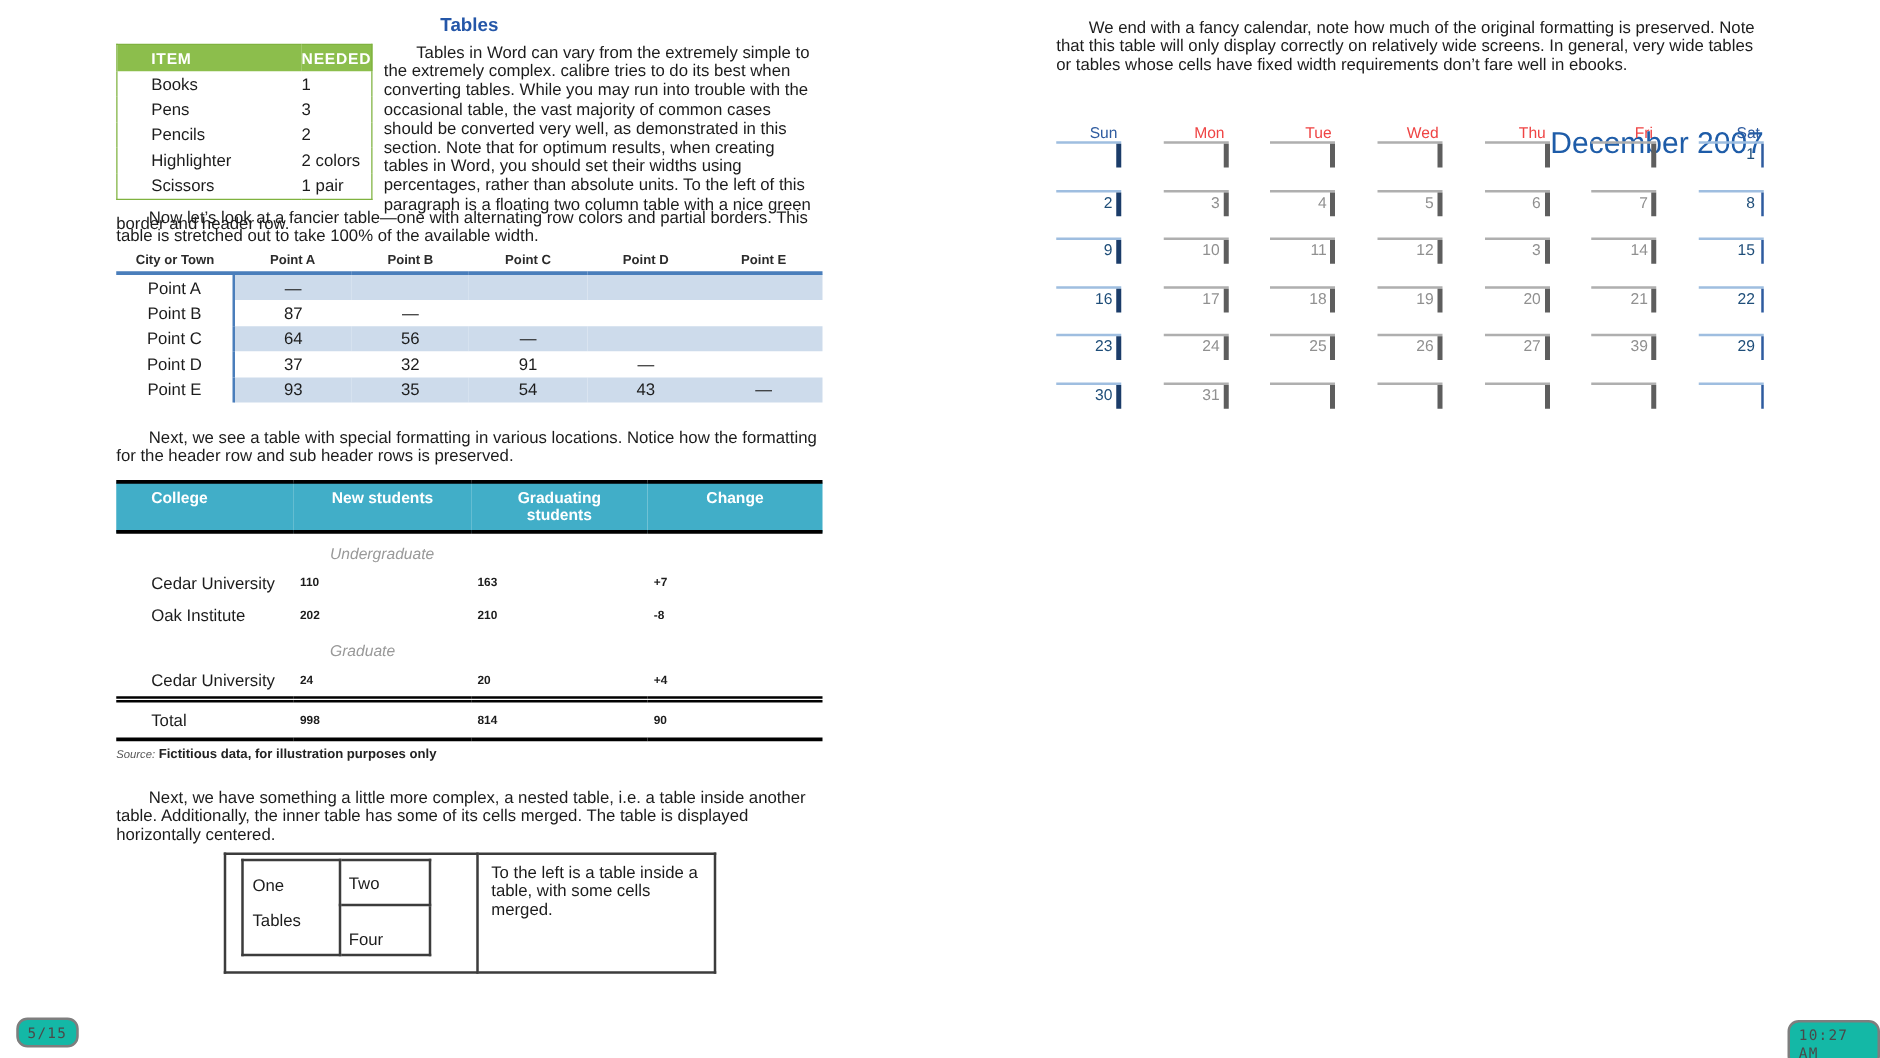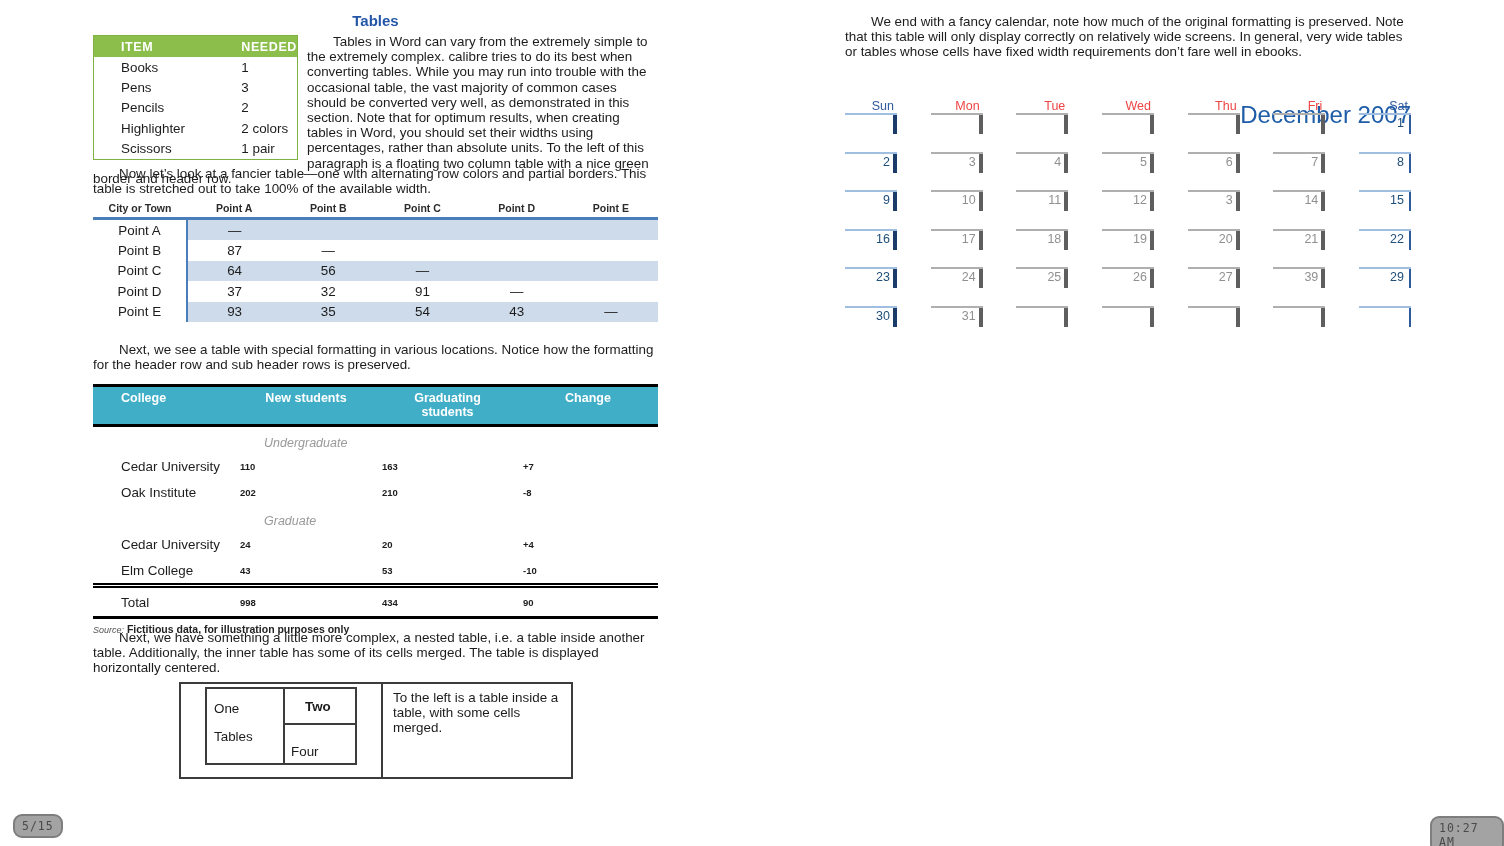--- a/index.html
+++ b/index.html
@@ -48,47 +48,47 @@
   #source-line{margin-top:4px;font-size:10.5px;}
   #source-line .src-label{font-style:italic;font-size:9px;color:#555;}
   #source-line .src-text{font-weight:bold;color:#222;}
   #para4{top:618px;left:0;width:565px;}
   
   #nested-wrap{top:670px;left:86px;width:394px;height:97px;}
   #outer-table{width:394px;height:97px;border-collapse:collapse;border:2px solid #3c3c3c;}
   #outer-table td{border:2px solid #3c3c3c;vertical-align:top;padding:0;}
   #outer-table td.outer-left{width:200px;}
   #outer-table td.outer-right{font-size:13.4px;line-height:15.2px;padding:6px 12px 0 10px;}
-  #inner-table{border-collapse:collapse;border:2px solid #3c3c3c;margin:3px 0 0 24px;width:152px;}
+  #inner-table{border-collapse:collapse;border:2px solid #3c3c3c;margin:3px 0 0 12px;width:152px;}
   #inner-table td{border:2px solid #3c3c3c;padding:0;font-size:13.4px;}
   #inner-table td.merged{width:76px;vertical-align:top;}
   #inner-table td.merged .w1{margin:12px 0 0 7px;}
   #inner-table td.merged .w2{margin:13px 0 0 7px;}
-  #inner-table td.two{height:34px;vertical-align:middle;padding-left:20px;font-weight:bold;}
+  #inner-table td.two{height:34px;vertical-align:middle;padding-left:6px;}
   #inner-table td.four{height:34px;vertical-align:bottom;padding:0 0 4px 6px;}
   
   #right-page{left:845px;top:14px;width:566px;height:820px;}
   #cal-intro{top:0;left:0;width:560px;}
   #cal-title{top:47px;left:0;width:566px;text-align:right;font-size:24px;color:#1E5CA8;margin-top:40px;}
   #calendar{top:83px;left:0;width:566px;display:grid;
     grid-template-columns:repeat(7,52px);justify-content:space-between;
     grid-template-rows:16px repeat(6,38.6px);}
   .dayhdr{font-size:12.5px;text-align:right;padding-right:3px;align-self:end;line-height:14px;}
   .dh-we{color:#2E5B9F;} .dh-wd{color:#ef4444;}
   .cal-cell{position:relative;height:22px;border-top:2px solid #AFAFAF;}
   .cal-cell .num{display:block;text-align:right;padding:1px 7px 0 0;font-size:12.5px;color:#909090;}
   .cal-cell .stub{position:absolute;top:0;right:0;width:4px;height:19px;background:#5E5E5E;}
   .cal-cell.c-sun{border-top-color:#9FBEE0;} .cal-cell.c-sun .num{color:#1F4E79;}
   .cal-cell.c-sun .stub{background:#1B3C69;}
   .cal-cell.c-sat{border-top-color:#9FBEE0;} .cal-cell.c-sat .num{color:#1F4E79;}
   .cal-cell.c-sat .stub{background:#2E5B9F;width:2px;}
   
   .chrome-pill{position:absolute;border:2px solid #7e7e7e;border-radius:9px;
     font-family:"DejaVu Sans Mono","Liberation Mono",monospace;font-size:11.5px;color:#4a4a4a;
-    padding:3px 7px 3px 7px;background:#a3a3a3;letter-spacing:1px;}
+    padding:3px 7px 3px 7px;background:#14b8a6;letter-spacing:1px;}
   #page-indicator{left:13px;top:814px;}
   #clock{left:1430px;top:816px;}
 </style>
 </head>
 <body>
 
 <div id="left-page" class="abs">
 
   <div class="abs doc-heading">Tables</div>
 
@@ -225,30 +225,24 @@
         </tr>
         <tr class="subhead">
           <td colspan="4">Graduate</td>
         </tr>
         <tr class="datarow">
           <td class="name">Cedar University</td>
           <td class="num">24</td>
           <td class="num">20</td>
           <td class="num">+4</td>
         </tr>
-        <tr class="datarow">
-          <td class="name">Elm College</td>
-          <td class="num">43</td>
-          <td class="num">53</td>
-          <td class="num">-10</td>
-        </tr>
         <tr class="totalrow">
           <td class="name">Total</td>
           <td class="num">998</td>
-          <td class="num">434</td>
+          <td class="num">814</td>
           <td class="num">90</td>
         </tr>
       </tbody>
     </table>
     <div id="source-line">
       <span class="src-label">Source:</span>
       <span class="src-text">Fictitious data, for illustration purposes only</span>
     </div>
   </div>
 

